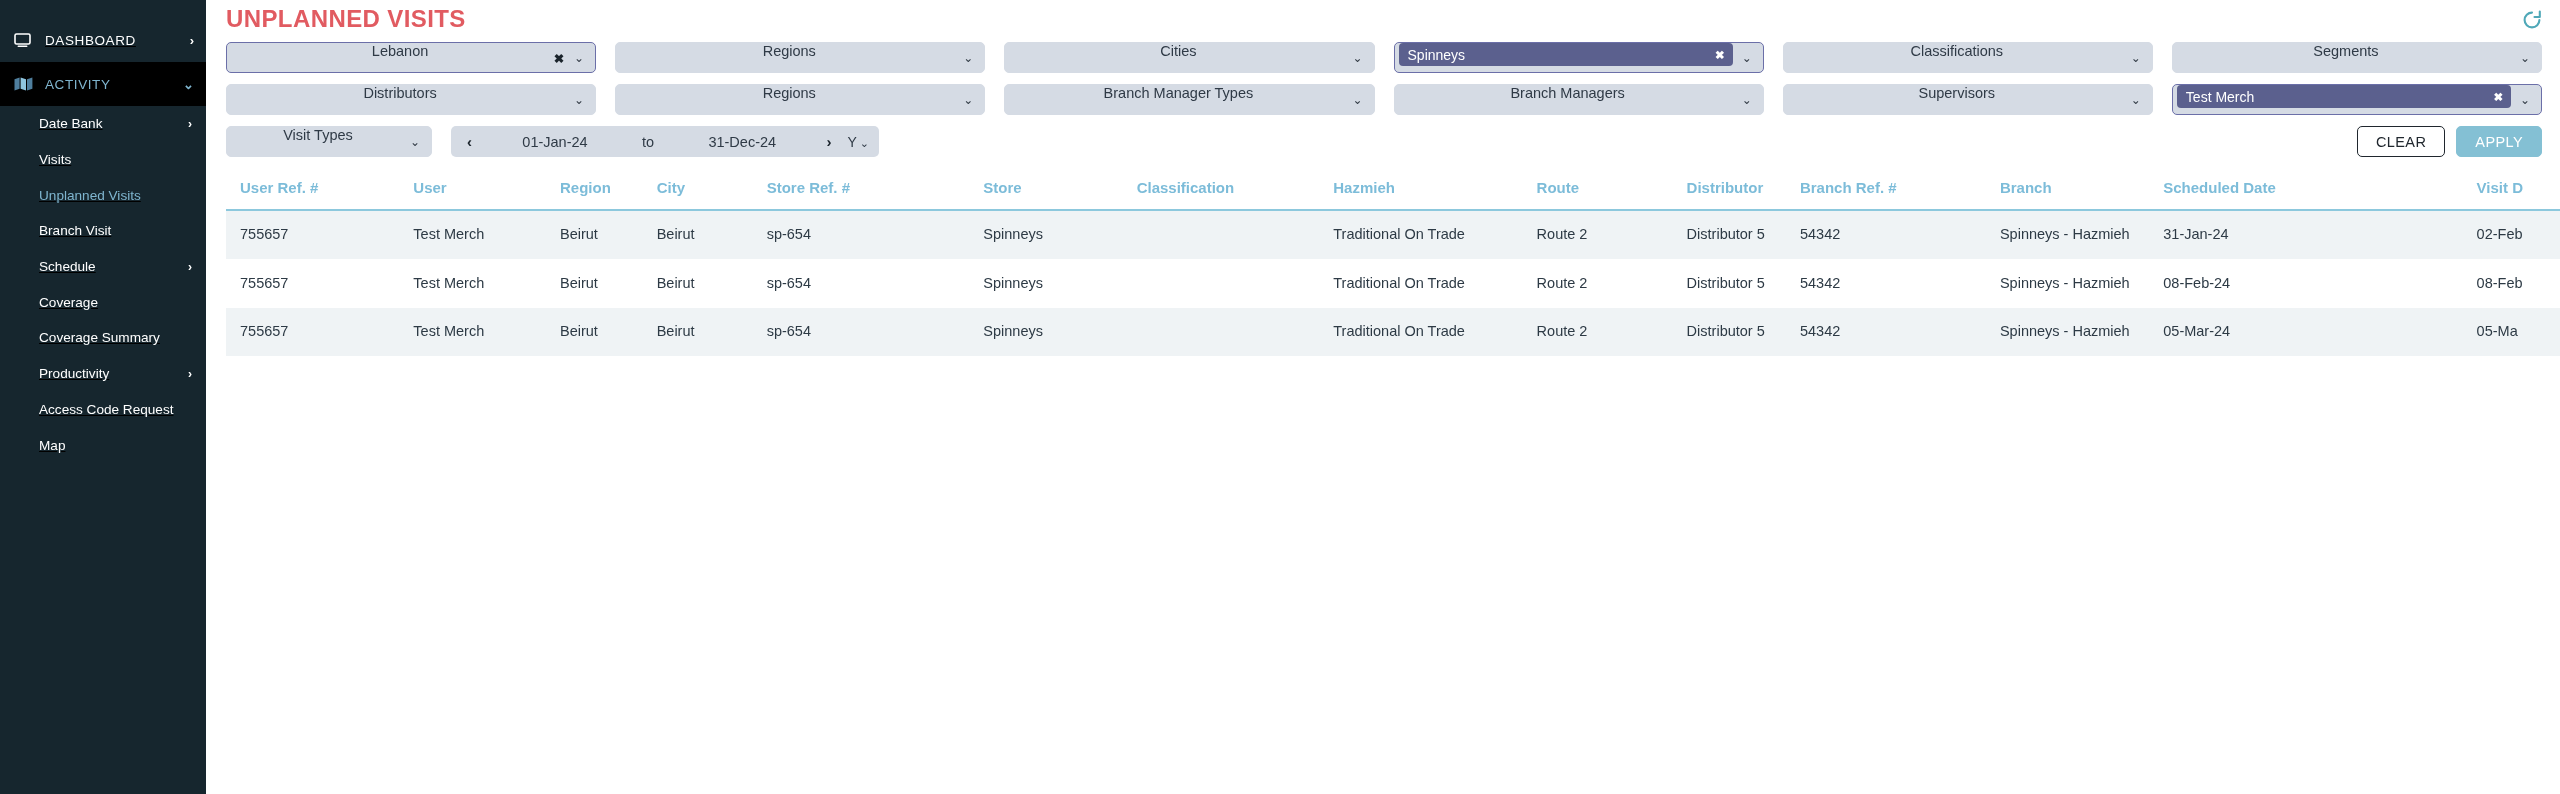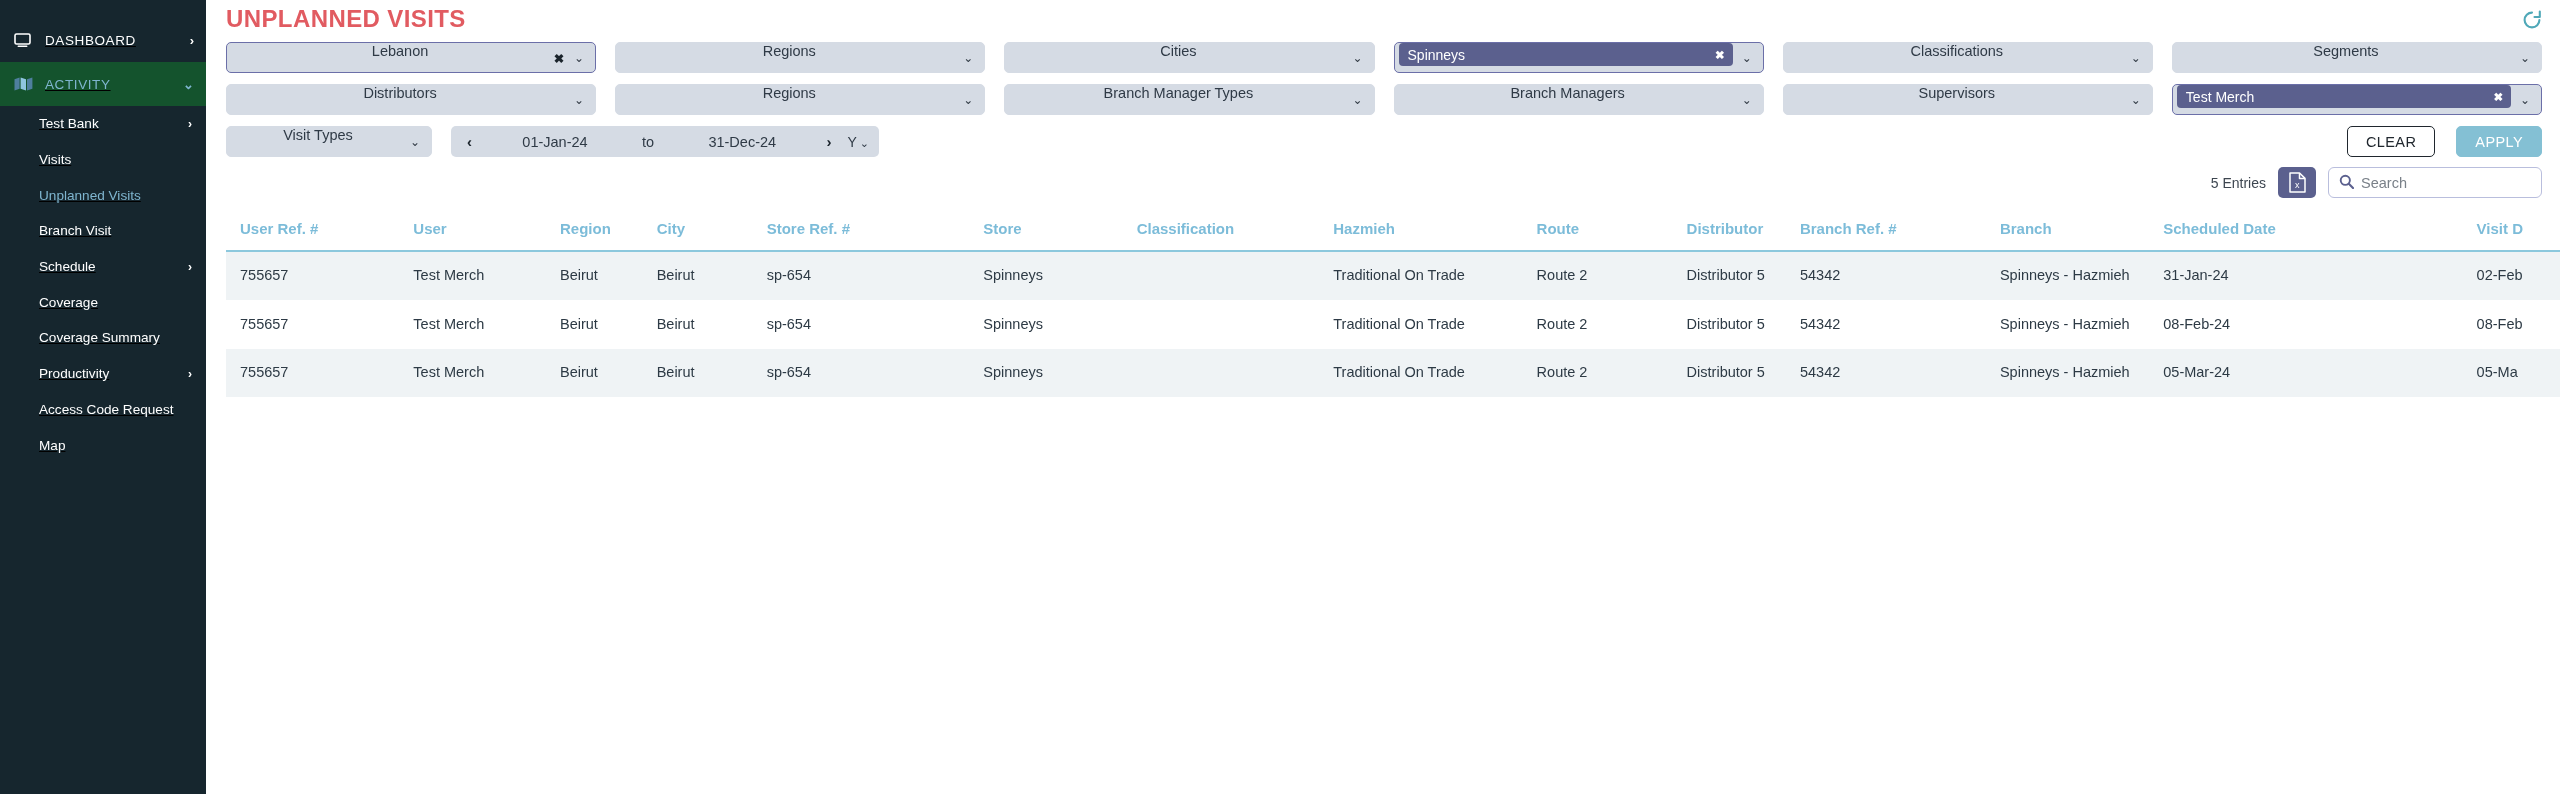--- a/index.html
+++ b/index.html
@@ -18,21 +18,21 @@
     height: 794px;
     padding-top: 18px;
     overflow: hidden;
     text-decoration: underline;
   }
   .nav-top {
     display: flex; align-items: center;
     height: 44px; padding: 0 14px 0 14px;
     color: #ffffff; position: relative;
   }
-  .nav-top.active { background: #14532d; }
+  .nav-top.active { background: #000000; }
   .nav-top .nicon { width: 22px; flex: 0 0 22px; display: flex; align-items: center; }
   .nav-top .ntext {
     font-size: 13.5px; letter-spacing: .6px; margin-left: 9px;
     font-weight: 400; color: #ffffff;
   }
   .nav-top.active .ntext { color: #7fb5cf; }
   .chev {
     position: absolute; right: 12px; top: 50%; transform: translateY(-50%);
     font-size: 13px; color: #ffffff; font-weight: 700; line-height: 1;
   }
@@ -105,21 +105,21 @@
     height: 31px; border-radius: 5px; background: #d5dbe4;
     display: flex; align-items: center; color: #2f3a46; font-size: 14.5px;
     flex: 0 0 428px; padding: 0 10px;
   }
   .datebox .arrow { font-size: 15px; color: #1b242c; font-weight: 700; padding: 0 6px; cursor: pointer; }
   .datebox .dval { flex: 1 1 auto; text-align: center; }
   .datebox .dto { flex: 0 0 auto; padding: 0 10px; }
   .datebox .ysel { font-size: 14px; padding-left: 10px; white-space: nowrap; }
   .datebox .ysel .c { font-size: 11px; margin-left: 3px; }
 
-  .btns { margin-left: auto; display: flex; gap: 21px; }
+  .btns { margin-left: auto; display: flex; gap: 11px; }
   .btn {
     height: 31px; min-width: 78px; border-radius: 5px;
     display: flex; align-items: center; justify-content: center;
     font-size: 14.5px; letter-spacing: .4px; cursor: pointer;
   }
   .btn.clear { background: #ffffff; border: 1px solid #20272e; color: #20272e; padding: 0 18px; }
   .btn.apply { background: #84c0d4; border: 1px solid #84c0d4; color: #ffffff; padding: 0 18px; }
 
   
   .tbar {
@@ -184,21 +184,21 @@
           <path d="M0.5 2.2 L5.6 0.6 V11.8 L0.5 13.4 Z" fill="#4f7f9e"></path>
           <path d="M6.6 0.6 L12 2.2 V13.4 L6.6 11.8 Z" fill="#8fc5de"></path>
           <path d="M13 2.2 L18.4 0.6 V11.8 L13 13.4 Z" fill="#4f7f9e"></path>
         </svg>
       </span>
       <span class="ntext">ACTIVITY</span>
       <span class="chev down">⌄</span>
     </div>
 
     <div class="sub-item">
-      <span>Test Bank</span>
+      <span>Date Bank</span>
       <span class="chev">›</span>
     </div>
     <div class="sub-item">
       <span>Visits</span>
     </div>
     <div class="sub-item sel">
       <span>Unplanned Visits</span>
     </div>
     <div class="sub-item">
       <span>Branch Visit</span>
@@ -341,39 +341,20 @@
           <span class="ysel"><span>Y</span><span class="c">⌄</span></span>
         </div>
 
         <div class="btns">
           <div class="btn clear">CLEAR</div>
           <div class="btn apply">APPLY</div>
         </div>
       </div>
     </div>
 
-    <div class="tbar">
-      <span class="entries">5 Entries</span>
-      <span class="xls">
-        <svg width="19" height="21" viewBox="0 0 19 21">
-          <path d="M2 1 H11.5 L17 6.4 V20 H2 Z" fill="none" stroke="#ffffff" stroke-width="1.5" stroke-linejoin="round"></path>
-          <path d="M11.5 1 V6.4 H17" fill="none" stroke="#ffffff" stroke-width="1.5" stroke-linejoin="round"></path>
-          <text x="9.3" y="16" font-size="9" fill="#ffffff" text-anchor="middle" font-family="Liberation Sans, sans-serif">x</text>
-        </svg>
-      </span>
-      <div class="searchbox">
-        <span>
-          <svg width="15" height="15" viewBox="0 0 15 15">
-            <circle cx="6.3" cy="6.3" r="4.6" fill="none" stroke="#5b608e" stroke-width="1.9"></circle>
-            <line x1="9.8" y1="9.8" x2="14" y2="14" stroke="#5b608e" stroke-width="2.1" stroke-linecap="round"></line>
-          </svg>
-        </span>
-        <span class="stxt">Search</span>
-      </div>
-    </div>
 
     <div class="tablewrap">
       <table>
         <colgroup>
           <col class="c0">
             <col class="c1">
             <col class="c2">
             <col class="c3">
             <col class="c4">
           <col class="c5">

